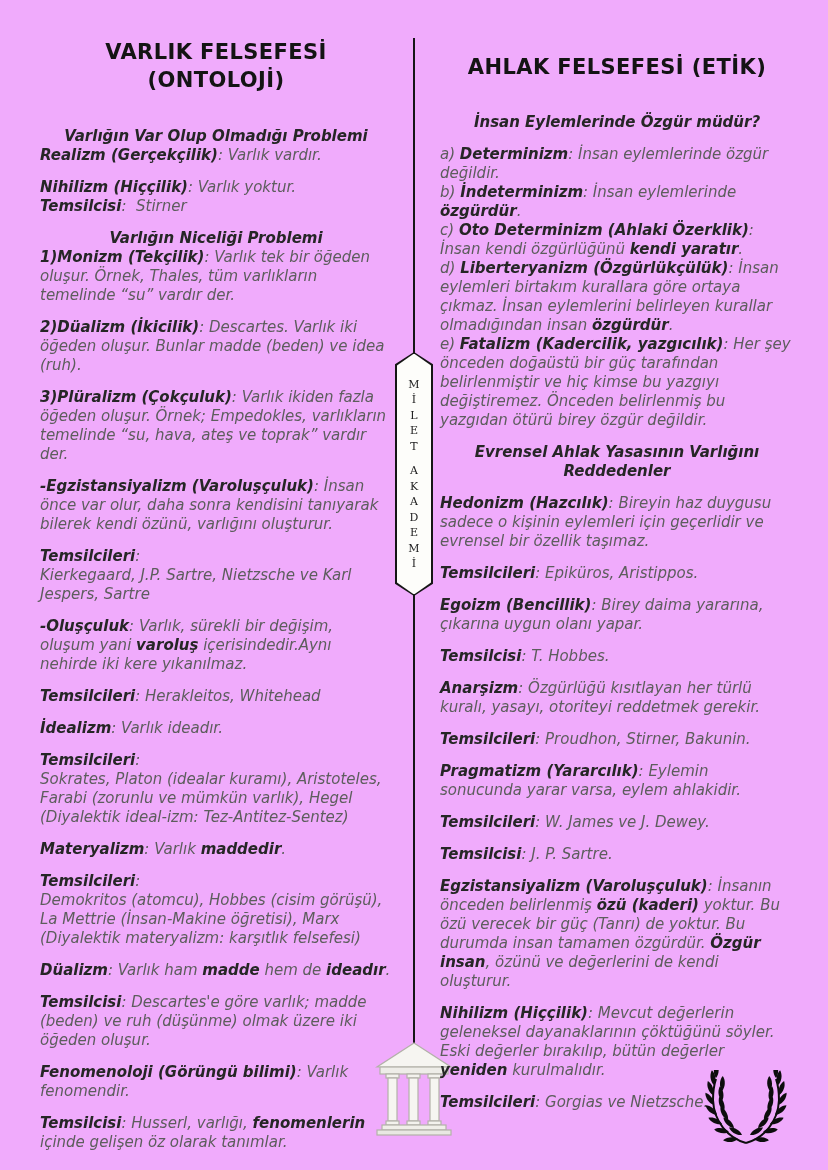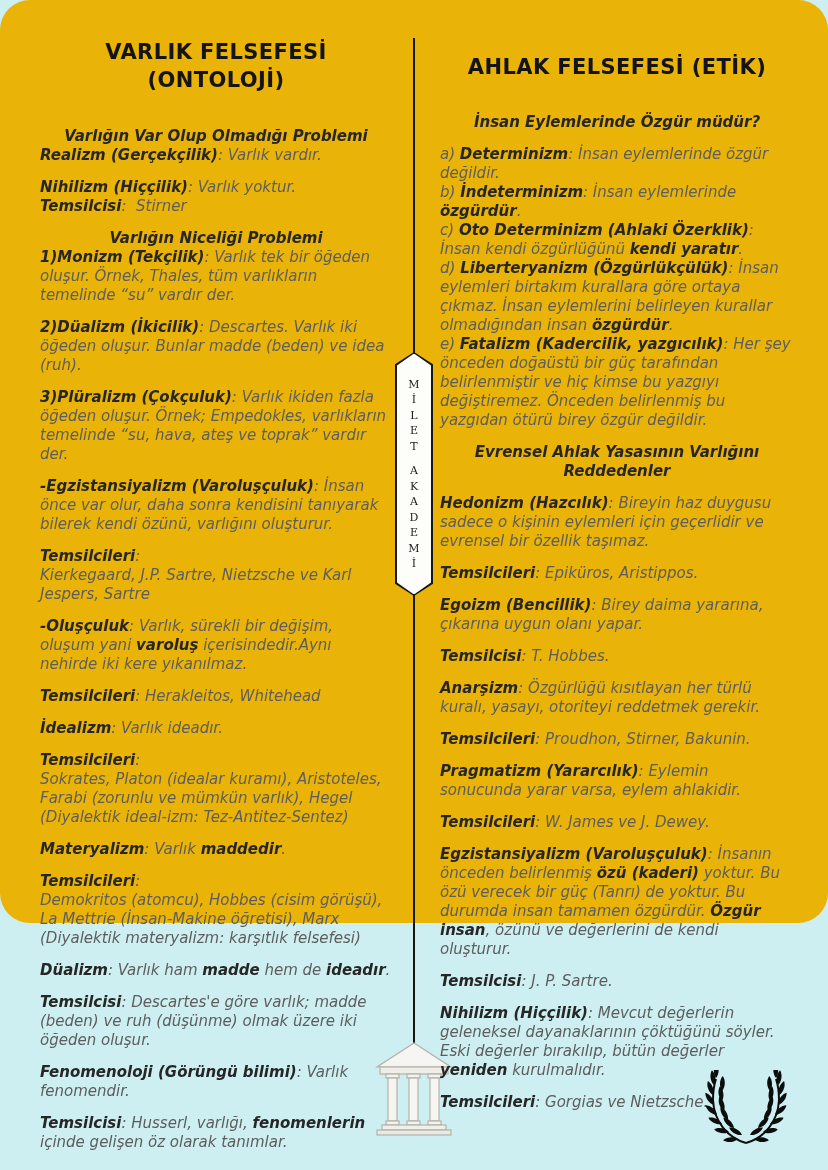--- a/index.html
+++ b/index.html
@@ -2,21 +2,21 @@
 <html><head>
 <meta charset="utf-8">
 <style>
   * { margin:0; padding:0; box-sizing:border-box; }
   html,body { width:828px; height:1170px; }
   body {
     background:#cdeff1;
     font-family:"DejaVu Sans", sans-serif;
     overflow:hidden;
   }
-  .page { position:relative; width:828px; height:923px; background:#eab308;border-radius:30px; }
+  .page { position:relative; width:828px; height:1170px; background:#f0abfc; }
 
   
   .col { position:absolute; top:38px; }
   .col-left  { left:40px;  width:352px; }
   .col-right { left:440px; width:354px;margin-top:15px; }
   .col-title {
     font-size:21px; font-weight:bold; text-align:center;
     color:#141414; letter-spacing:.4px; line-height:1.35;
     white-space:pre-line; margin-bottom:32px;
   }
@@ -136,22 +136,22 @@
         <p class="block para tight"><span class="r">e) </span><span class="b">Fatalizm (Kadercilik, yazgıcılık)</span><span class="r">: Her şey önceden doğaüstü bir güç tarafından belirlenmiştir ve hiç kimse bu yazgıyı değiştiremez. Önceden belirlenmiş bu yazgıdan ötürü birey özgür değildir.</span></p>
         <p class="block heading"><span class="b">Evrensel Ahlak Yasasının Varlığını Reddedenler</span></p>
         <p class="block para"><span class="b">Hedonizm (Hazcılık)</span><span class="r">: Bireyin haz duygusu sadece o kişinin eylemleri için geçerlidir ve evrensel bir özellik taşımaz.</span></p>
         <p class="block para"><span class="b">Temsilcileri</span><span class="r">: Epiküros, Aristippos.</span></p>
         <p class="block para"><span class="b">Egoizm (Bencillik)</span><span class="r">: Birey daima yararına, çıkarına uygun olanı yapar.</span></p>
         <p class="block para"><span class="b">Temsilcisi</span><span class="r">: T. Hobbes.</span></p>
         <p class="block para"><span class="b">Anarşizm</span><span class="r">: Özgürlüğü kısıtlayan her türlü kuralı, yasayı, otoriteyi reddetmek gerekir.</span></p>
         <p class="block para"><span class="b">Temsilcileri</span><span class="r">: Proudhon, Stirner, Bakunin.</span></p>
         <p class="block para"><span class="b">Pragmatizm (Yararcılık)</span><span class="r">: Eylemin sonucunda yarar varsa, eylem ahlakidir.</span></p>
         <p class="block para"><span class="b">Temsilcileri</span><span class="r">: W. James ve J. Dewey.</span></p>
+        <p class="block para"><span class="b">Temsilcisi</span><span class="r">: J. P. Sartre.</span></p>
         <p class="block para"><span class="b">Egzistansiyalizm (Varoluşçuluk)</span><span class="r">: İnsanın önceden belirlenmiş </span><span class="b">özü (kaderi)</span><span class="r"> yoktur. Bu özü verecek bir güç (Tanrı) de yoktur. Bu durumda insan tamamen özgürdür. </span><span class="b">Özgür insan</span><span class="r">, özünü ve değerlerini de kendi oluşturur.</span></p>
-        <p class="block para"><span class="b">Temsilcisi</span><span class="r">: J. P. Sartre.</span></p>
         <p class="block para"><span class="b">Nihilizm (Hiççilik)</span><span class="r">: Mevcut değerlerin geleneksel dayanaklarının çöktüğünü söyler. Eski değerler bırakılıp, bütün değerler </span><span class="b">yeniden</span><span class="r"> kurulmalıdır.</span></p>
         <p class="block para"><span class="b">Temsilcileri</span><span class="r">: Gorgias ve Nietzsche.</span></p>
       </div>
   </section>
 
   <div class="wreath">
     <svg width="92" height="76" viewBox="0 0 92 76">
       <defs>
         <path id="lf" d="M0,0 C3.2,-4 3.2,-11 0,-15 C-3.2,-11 -3.2,-4 0,0 Z"></path>
         <g id="branch">

